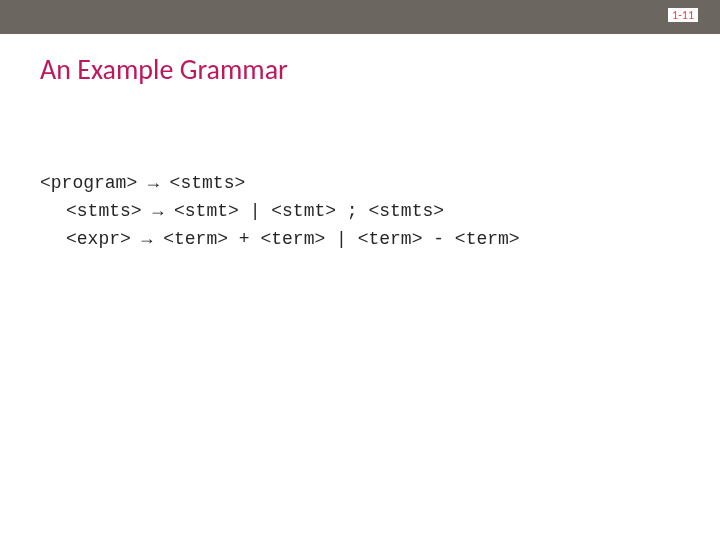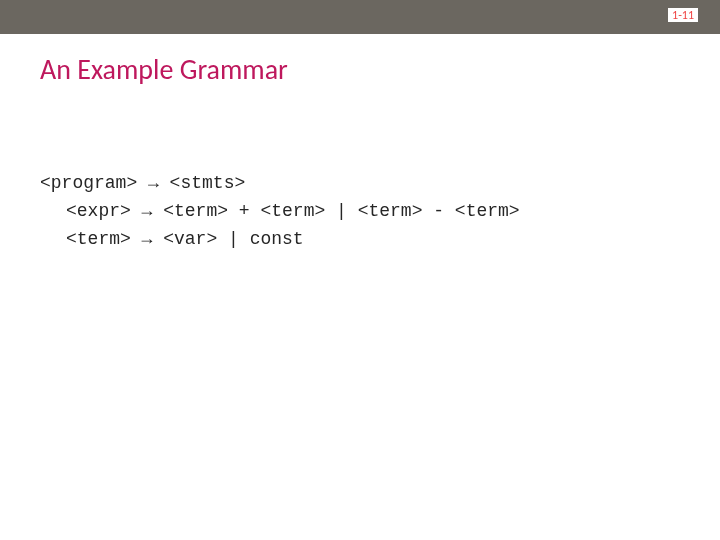--- a/index.html
+++ b/index.html
@@ -68,17 +68,17 @@
 <div class="slide">
 
   <div class="topbar"></div>
 
   <div class="pagenum">1-11</div>
 
   <div class="title">An Example Grammar</div>
 
   <div class="body">
     <span class="rule">&lt;program&gt; → &lt;stmts&gt;</span>
+    <span class="rule indent">&lt;stmts&gt; → &lt;stmt&gt; | &lt;stmt&gt; ; &lt;stmts&gt;</span>
     <span class="rule indent">&lt;expr&gt; → &lt;term&gt; + &lt;term&gt; | &lt;term&gt; - &lt;term&gt;</span>
-    <span class="rule indent">&lt;term&gt; → &lt;var&gt; | const</span>
   </div>
 
 </div>
 
 </body></html>

